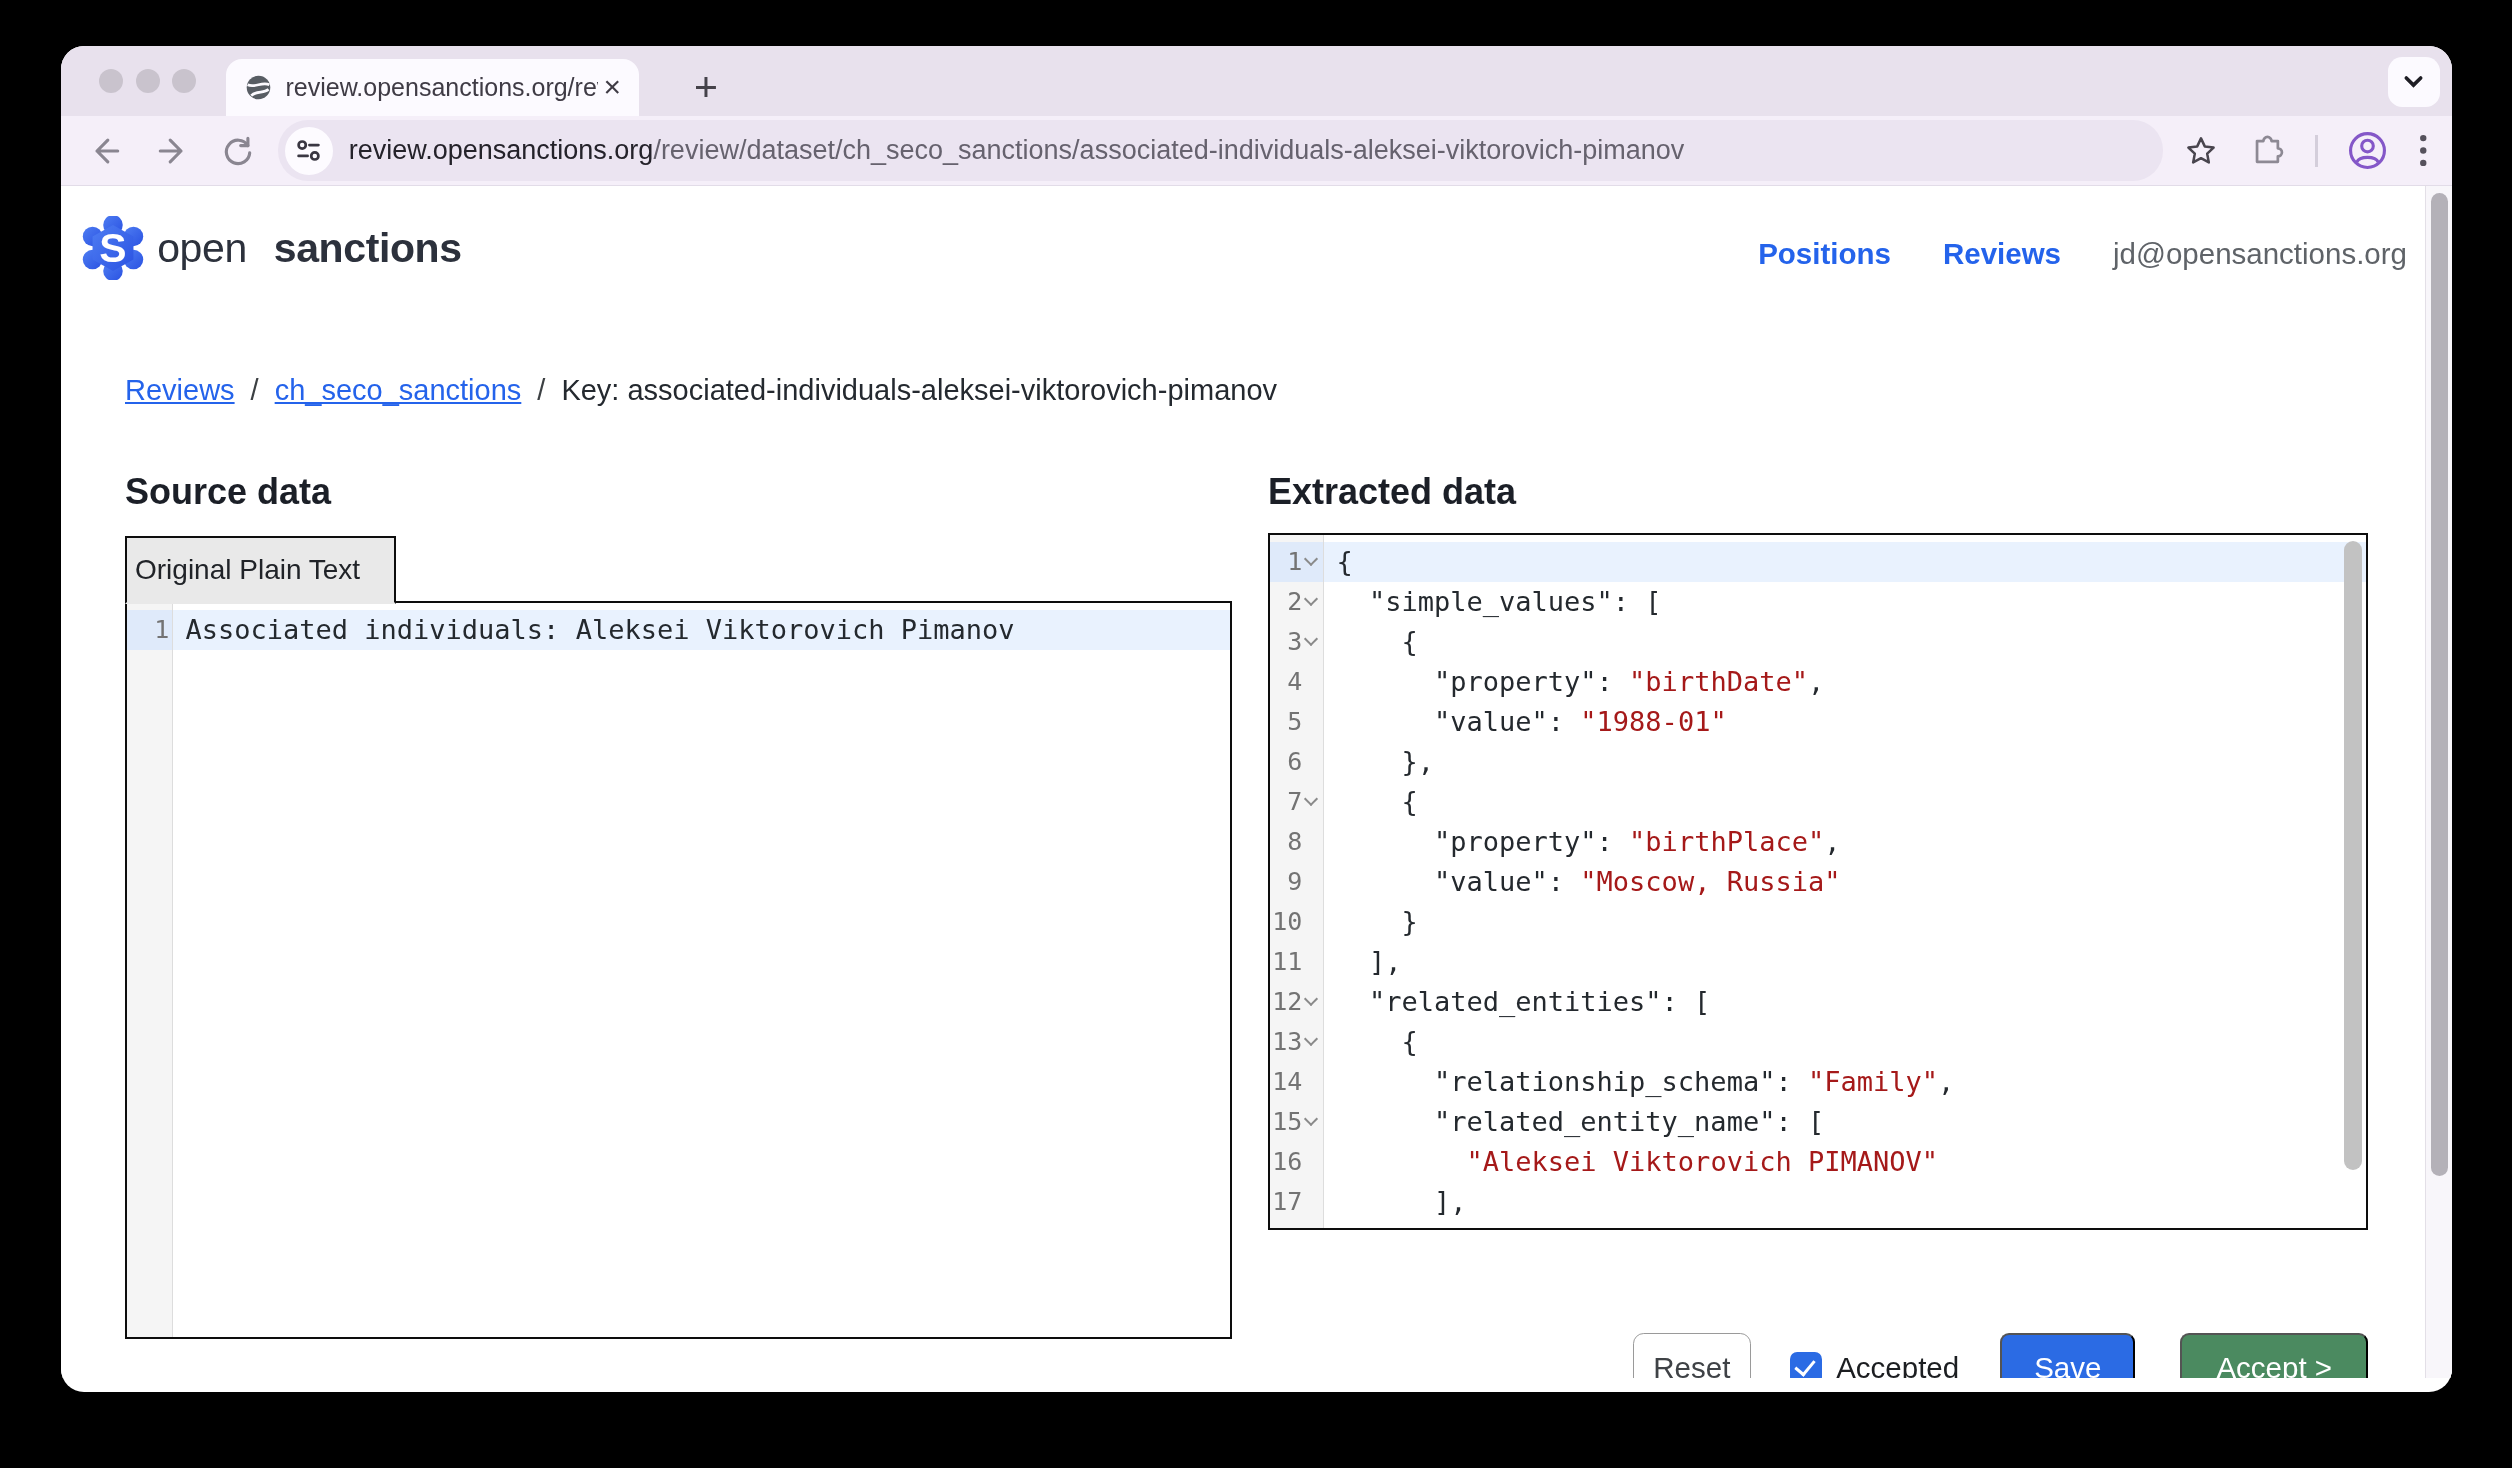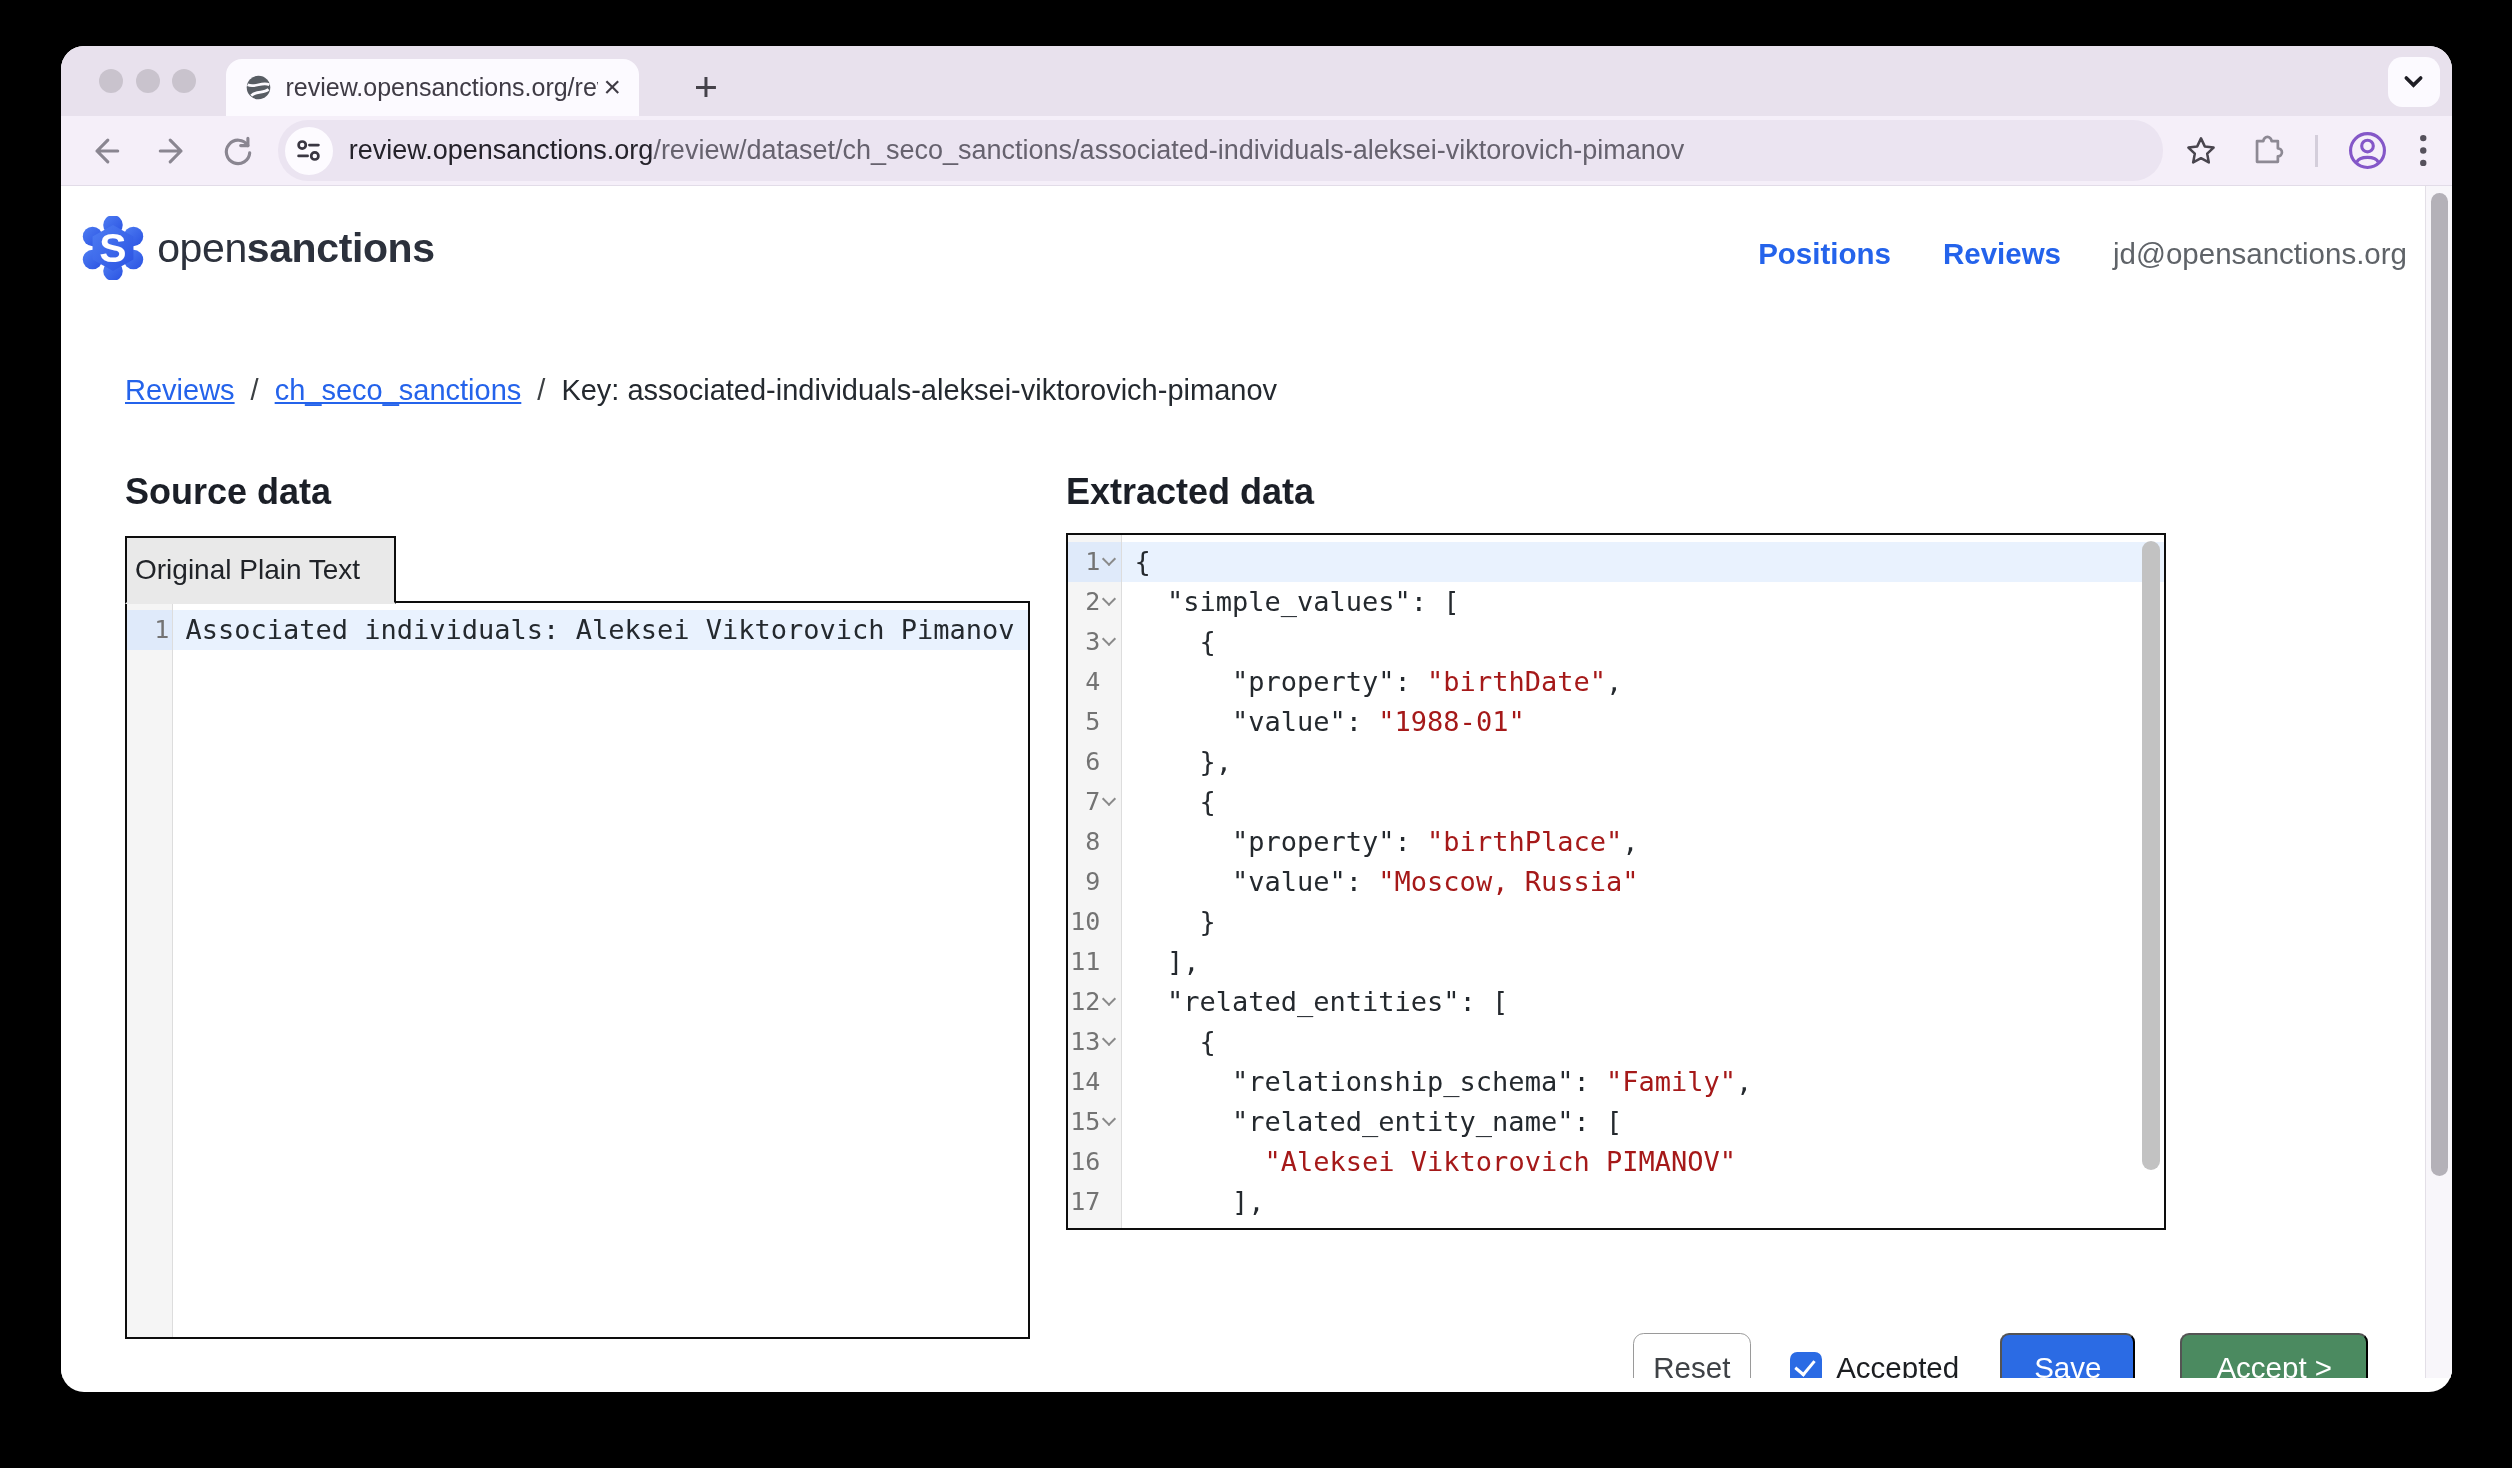--- a/index.html
+++ b/index.html
@@ -33,31 +33,31 @@
   .url{font-size:27px; white-space:nowrap; overflow:hidden; margin-left:16px;}
   .url .host{color:#24222a;}
   .url .path{color:#66626e;}
   .toolicons{display:flex; align-items:center; gap:29px; margin-right:23px;}
   .tooldiv{width:2.7px; height:32px; background:#d4cedb;}
 
   
   .page{position:relative; height:1192px; background:#fff; overflow:hidden;}
   .site-logo{position:absolute; left:19.7px; top:30px; display:flex; align-items:center; gap:12.5px;}
   .wordmark{font-size:41px; color:#2c313c; letter-spacing:-0.4px;}
-  .wordmark .lg-sanc{font-weight:700;}
+  .wordmark .lg-sanc{font-weight:700;margin-left:27px;}
   .site-nav{position:absolute; right:45px; top:43px; display:flex; align-items:center; gap:52px; height:50px;}
   .nav-link{color:var(--link-blue); font-weight:700; font-size:29.5px; text-decoration:none;}
   .nav-email{color:#5f6368; font-size:29.5px;}
   .breadcrumb{position:absolute; left:64px; top:188px; font-size:29px; color:#24292f;
               display:flex; align-items:center; gap:16px; white-space:nowrap;}
   .bc-link{color:var(--link-blue); text-decoration:underline;}
   .bc-sep{color:#3c4043;}
 
   .cols{position:absolute; left:64px; top:285px; display:flex; gap:36px;}
-  .col-src{width:905px;} .col-ext{width:1100px;}
+  .col-src{width:1107px;} .col-ext{width:1100px;}
   .panel-title{font-size:36px; font-weight:700; color:#1b1f27; margin-bottom:23px;}
   .rtabs{display:flex; position:relative; z-index:3;}
   .rtab{height:68px; border:2.7px solid #0d0d0d; background:#fff; font-size:28px; color:#202328;
         display:flex; align-items:center; padding:0 34px; white-space:nowrap;}
   .rtab.active{background:var(--tab-active-bg); border-bottom:2.7px solid var(--tab-active-bg);padding-left:8px;}
   .editor{position:relative; border:2.7px solid #0d0d0d; background:#fff; margin-top:-2.7px; display:flex; overflow:hidden;}
   .ed-src{height:738px;} .ed-ext{height:697px;}
   .gutter{background:#f5f5f5; border-right:1.8px solid #ddd; flex:0 0 auto; padding-top:6.3px;}
   .gut-src{width:46px;} .gut-ext{width:54px;}
   .code-area{flex:1; overflow:hidden; padding-top:6.3px; position:relative;}

